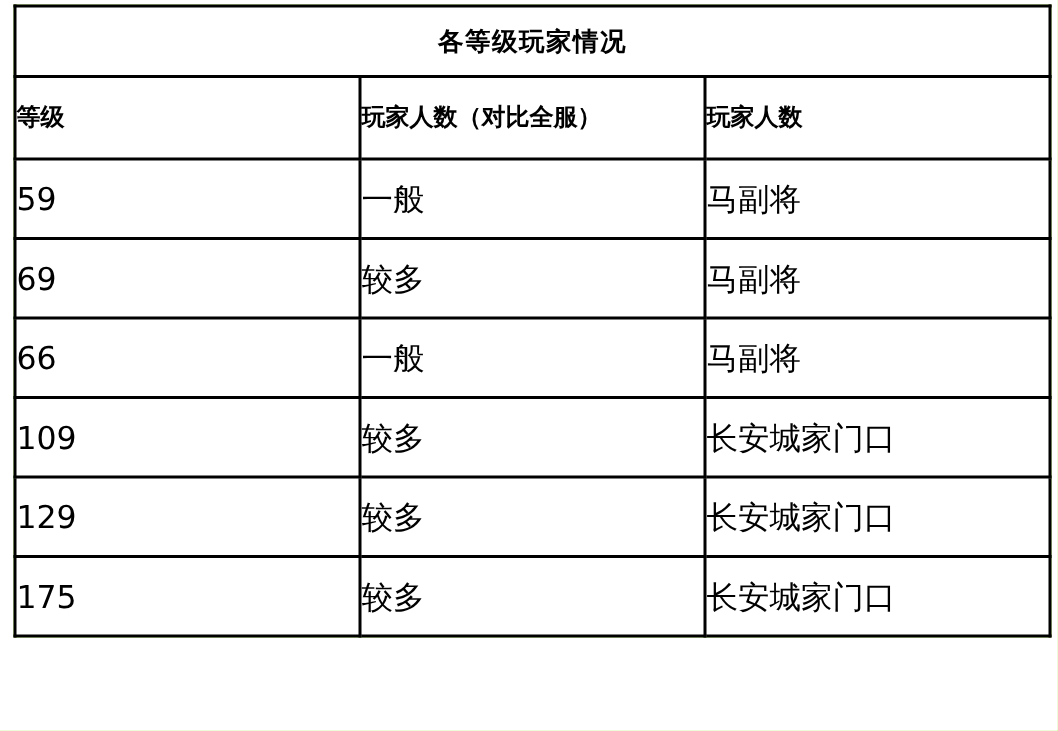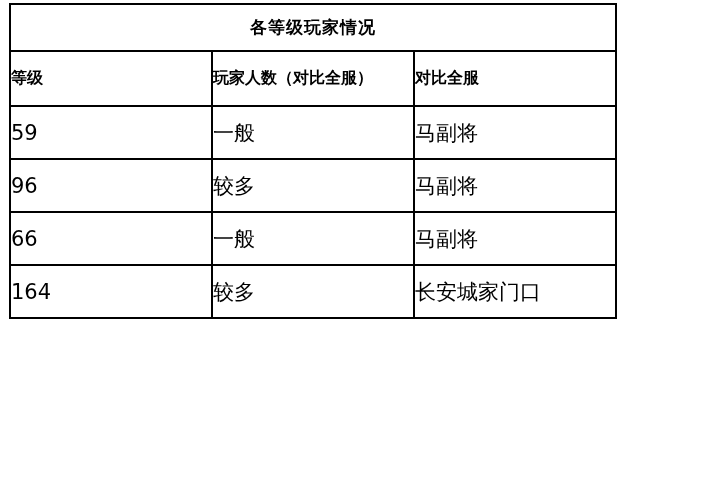--- a/index.html
+++ b/index.html
@@ -16,21 +16,21 @@
   }
   .page {
     position: relative;
     width: 705px;
     height: 487px;
     box-sizing: border-box;
   }
   table.data-table {
     border-collapse: collapse;
     table-layout: fixed;
-    width: 608px;
+    width: 692px;
     margin-left: 9px;
     margin-top: 3px;
     background: #bef264;
   }
   table.data-table td, table.data-table th {
     border: 2px solid #000000;
     padding: 0;
     vertical-align: middle;
     background: #ffffff;
   }
@@ -62,37 +62,47 @@
 
 <div class="page">
   <table class="data-table">
     <tbody>
       <tr>
         <td class="title-cell" colspan="3">各等级玩家情况</td>
       </tr>
       <tr>
         <td class="header-cell col-level">等级</td>
         <td class="header-cell col-count">玩家人数（对比全服）</td>
-        <td class="header-cell col-place">对比全服</td>
+        <td class="header-cell col-place">玩家人数</td>
       </tr>
       <tr>
         <td class="body-cell col-level">59</td>
         <td class="body-cell col-count">一般</td>
         <td class="body-cell col-place">马副将</td>
       </tr>
       <tr>
-        <td class="body-cell col-level">96</td>
+        <td class="body-cell col-level">69</td>
         <td class="body-cell col-count">较多</td>
         <td class="body-cell col-place">马副将</td>
       </tr>
       <tr>
         <td class="body-cell col-level">66</td>
         <td class="body-cell col-count">一般</td>
         <td class="body-cell col-place">马副将</td>
       </tr>
       <tr>
-        <td class="body-cell col-level">164</td>
+        <td class="body-cell col-level">109</td>
+        <td class="body-cell col-count">较多</td>
+        <td class="body-cell col-place">长安城家门口</td>
+      </tr>
+      <tr>
+        <td class="body-cell col-level">129</td>
+        <td class="body-cell col-count">较多</td>
+        <td class="body-cell col-place">长安城家门口</td>
+      </tr>
+      <tr>
+        <td class="body-cell col-level">175</td>
         <td class="body-cell col-count">较多</td>
         <td class="body-cell col-place">长安城家门口</td>
       </tr>
     </tbody>
   </table>
 </div>
 
 </body></html>

